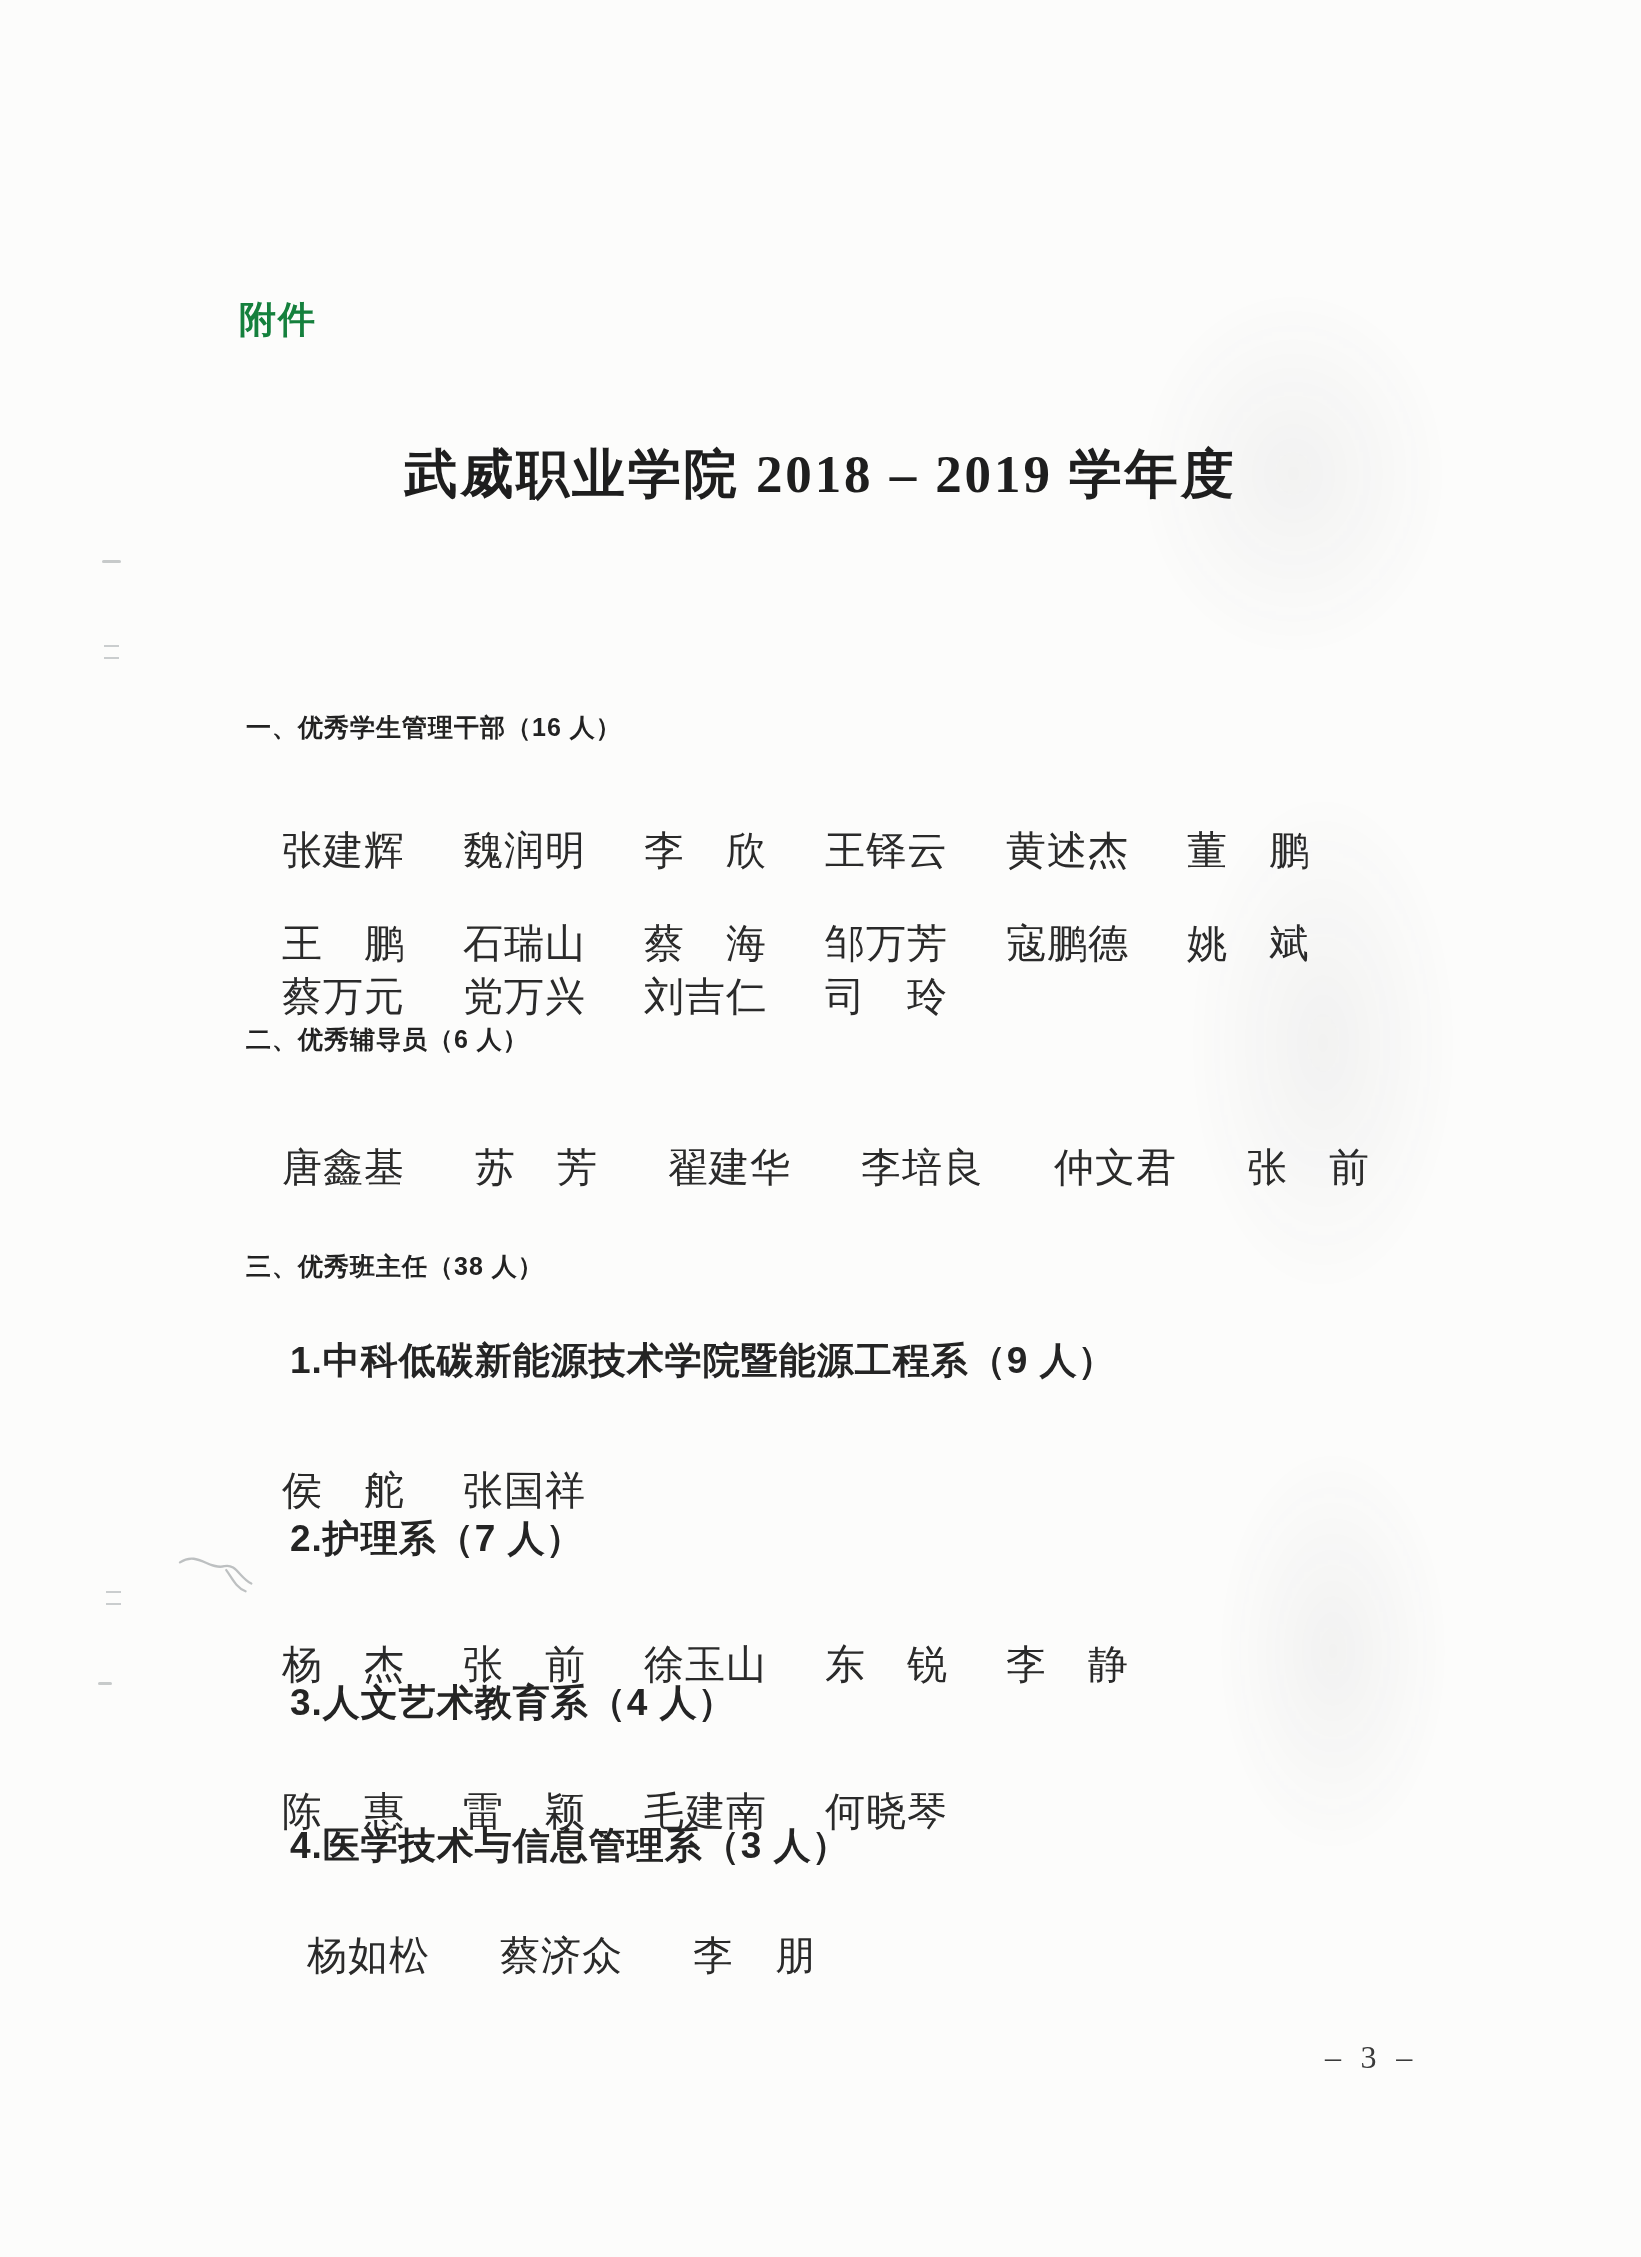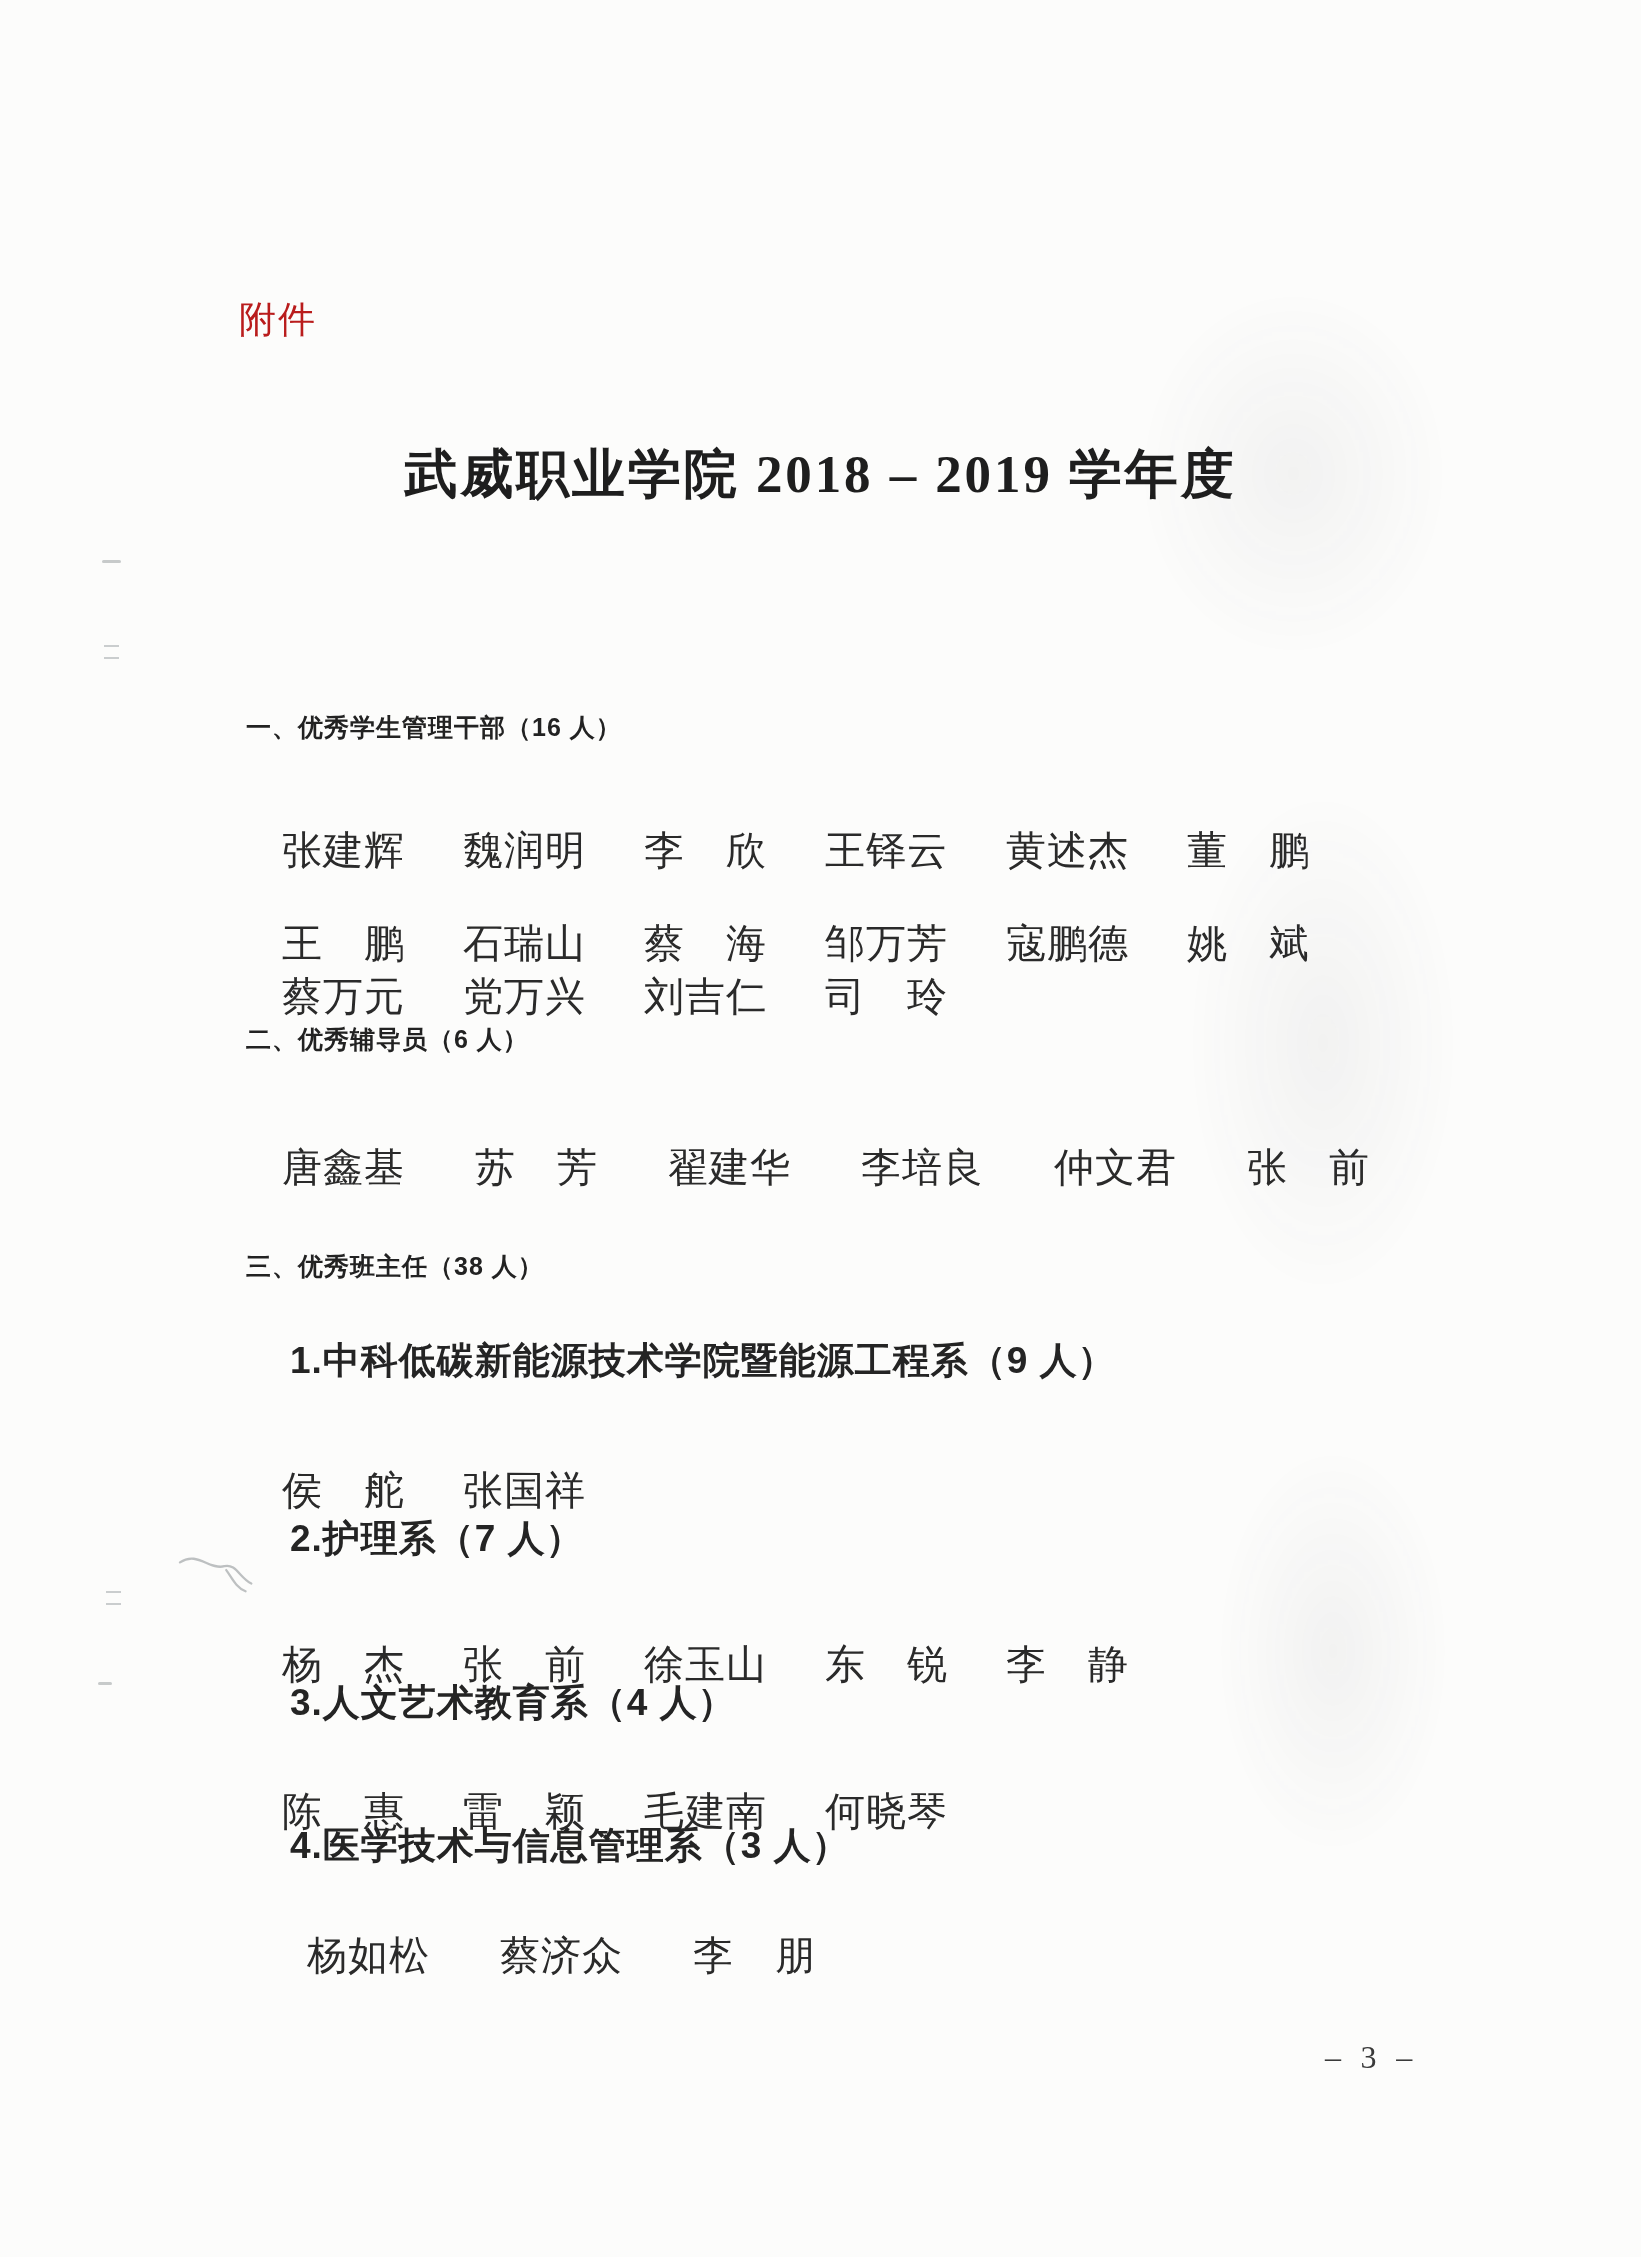--- a/index.html
+++ b/index.html
@@ -12,21 +12,21 @@
   .page{
     position:relative;
     width:1641px;height:2257px;
     background:#fcfcfb;
     color:#262626;
   }
   
   .attachment{
     position:absolute;left:239px;top:295px;
     font-family:"Liberation Sans","DejaVu Sans",sans-serif;
-    font-weight:400;font-size:37px;letter-spacing:1.9px;color:#b91c1c;
+    font-weight:700;font-size:37px;letter-spacing:1.9px;color:#15803d;
   }
   
   .title-line{
     position:absolute;left:0;width:1641px;margin:0;
     text-align:center;
     font-family:"Liberation Serif","DejaVu Serif",serif;
     font-weight:700;font-size:53px;letter-spacing:2.9px;color:#1e1e1e;
   }
   .title-line.l1{top:439px;}
   .title-line.l2{top:531px;}

